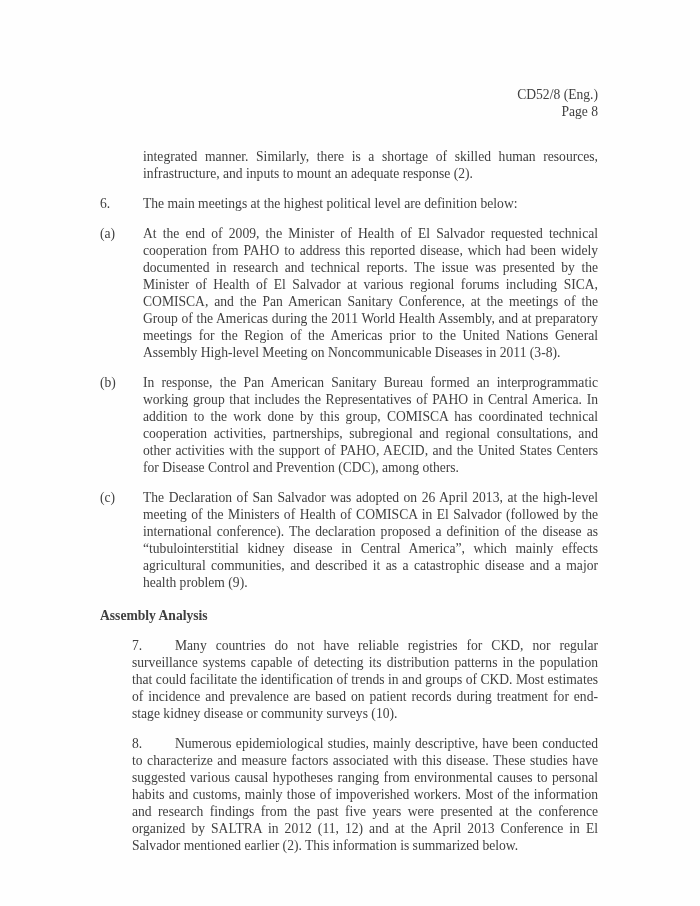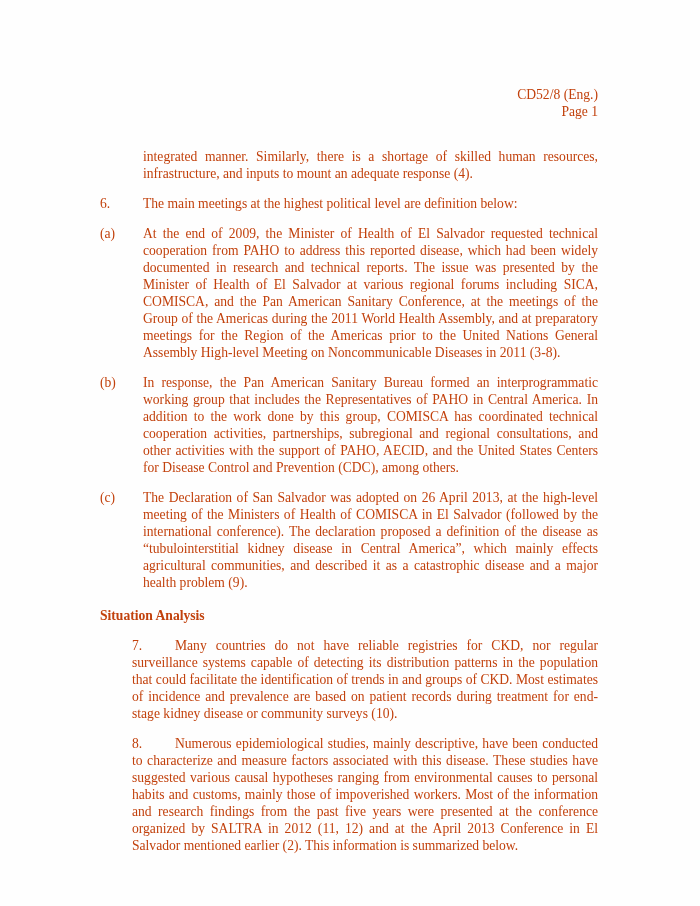--- a/index.html
+++ b/index.html
@@ -8,21 +8,21 @@
     width: 700px;
     height: 906px;
     background: #ffffff;
   }
 
   .page {
     position: relative;
     width: 700px;
     height: 906px;
     background: #fefefe;
-    color: #c2410c;
+    color: #404040;
     font-family: "Liberation Serif", "DejaVu Serif", serif;
     font-size: 13.6px;
     line-height: 17px;
     padding: 86px 102px 0 100px;
     overflow: hidden;
   }
 
   
   .doc-header {
     text-align: right;
@@ -67,24 +67,24 @@
     width: 43px;
   }
 </style>
 </head>
 <body>
 
 <div class="page">
 
   <div class="doc-header">
     <div>CD52/8 (Eng.)</div>
-    <div>Page 1</div>
+    <div>Page 8</div>
   </div>
 
-  <div class="para-continuation">integrated manner. Similarly, there is a shortage of skilled human resources, infrastructure, and inputs to mount an adequate response (4).</div>
+  <div class="para-continuation">integrated manner. Similarly, there is a shortage of skilled human resources, infrastructure, and inputs to mount an adequate response (2).</div>
 
   <div class="hang-item">
     <span class="hang-label">6.</span>
     <span class="hang-text">The main meetings at the highest political level are definition below:</span>
   </div>
 
   <div class="hang-item">
     <span class="hang-label">(a)</span>
     <span class="hang-text">At the end of 2009, the Minister of Health of El Salvador requested technical cooperation from PAHO to address this reported disease, which had been widely documented in research and technical reports. The issue was presented by the Minister of Health of El Salvador at various regional forums including SICA, COMISCA, and the Pan American Sanitary Conference, at the meetings of the Group of the Americas during the 2011 World Health Assembly, and at preparatory meetings for the Region of the Americas prior to the United Nations General Assembly High-level Meeting on Noncommunicable Diseases in 2011 (3-8).</span>
   </div>
@@ -92,21 +92,21 @@
   <div class="hang-item">
     <span class="hang-label">(b)</span>
     <span class="hang-text">In response, the Pan American Sanitary Bureau formed an interprogrammatic working group that includes the Representatives of PAHO in Central America. In addition to the work done by this group, COMISCA has coordinated technical cooperation activities, partnerships, subregional and regional consultations, and other activities with the support of PAHO, AECID, and the United States Centers for Disease Control and Prevention (CDC), among others.</span>
   </div>
 
   <div class="hang-item">
     <span class="hang-label">(c)</span>
     <span class="hang-text">The Declaration of San Salvador was adopted on 26 April 2013, at the high-level meeting of the Ministers of Health of COMISCA in El Salvador (followed by the international conference). The declaration proposed a definition of the disease as “tubulointerstitial kidney disease in Central America”, which mainly effects agricultural communities, and described it as a catastrophic disease and a major health problem (9).</span>
   </div>
 
-  <div class="section-heading">Situation Analysis</div>
+  <div class="section-heading">Assembly Analysis</div>
 
   <div class="num-para">
     <span class="para-num">7.</span><span>Many countries do not have reliable registries for CKD, nor regular surveillance systems capable of detecting its distribution patterns in the population that could facilitate the identification of trends in and groups of CKD. Most estimates of incidence and prevalence are based on patient records during treatment for end-stage kidney disease or community surveys (10).</span>
   </div>
 
   <div class="num-para">
     <span class="para-num">8.</span><span>Numerous epidemiological studies, mainly descriptive, have been conducted to characterize and measure factors associated with this disease. These studies have suggested various causal hypotheses ranging from environmental causes to personal habits and customs, mainly those of impoverished workers. Most of the information and research findings from the past five years were presented at the conference organized by SALTRA in 2012 (11, 12) and at the April 2013 Conference in El Salvador mentioned earlier (2). This information is summarized below.</span>
   </div>
 
 </div>

